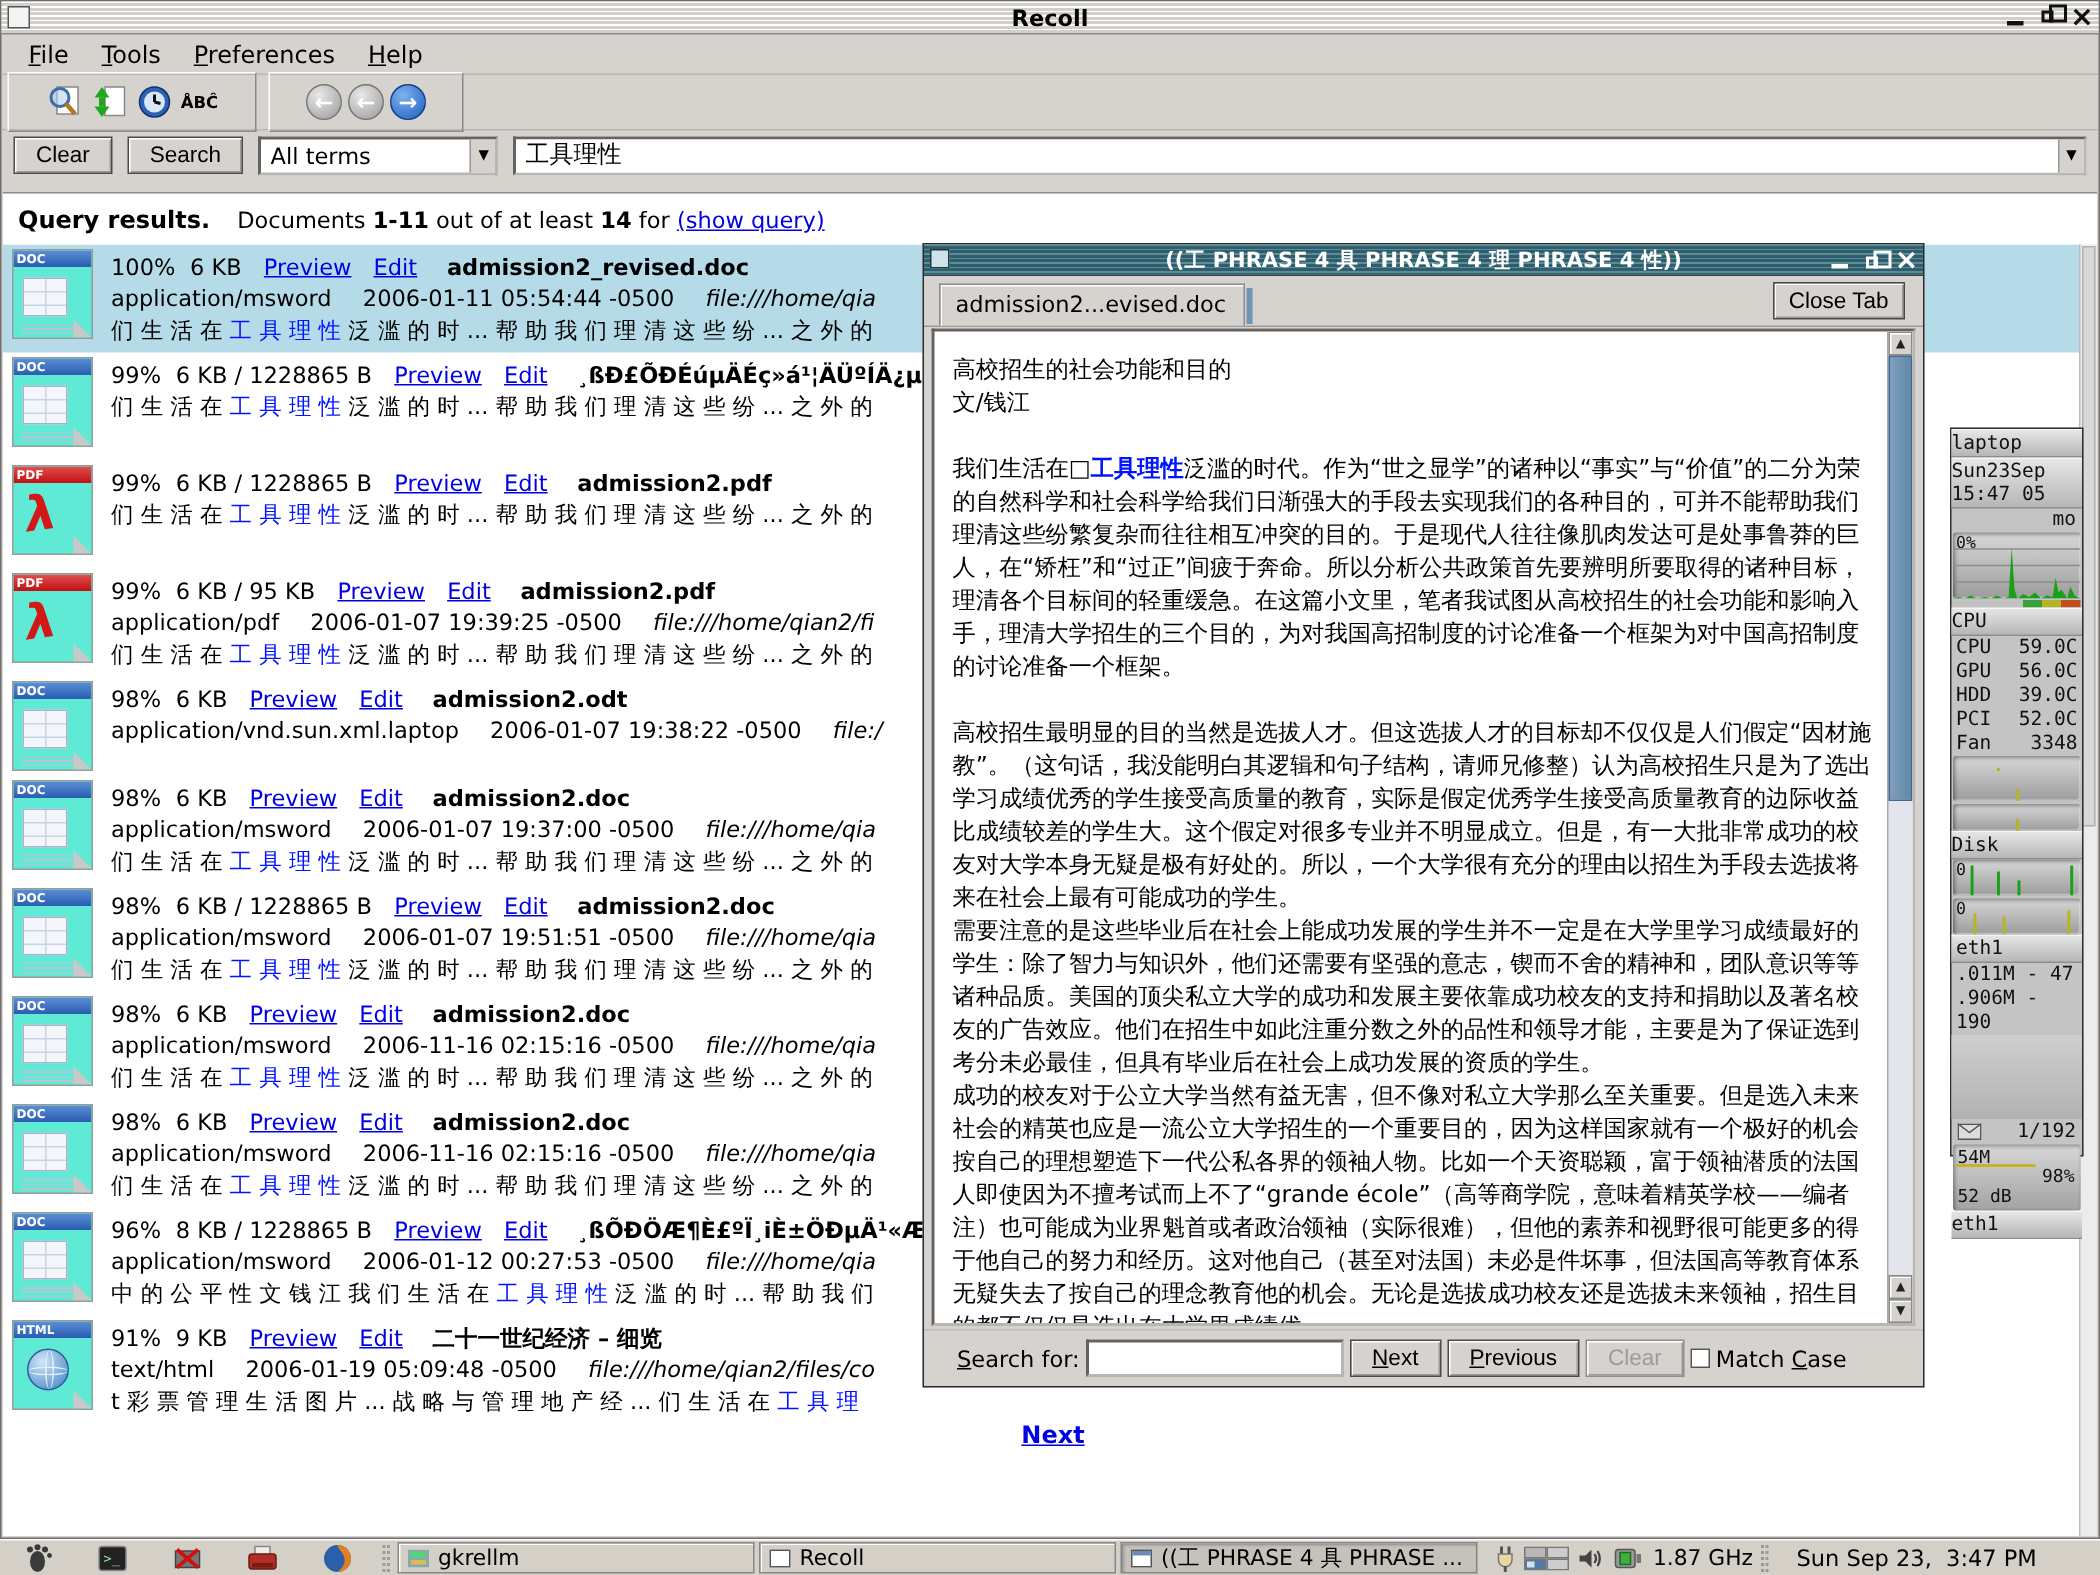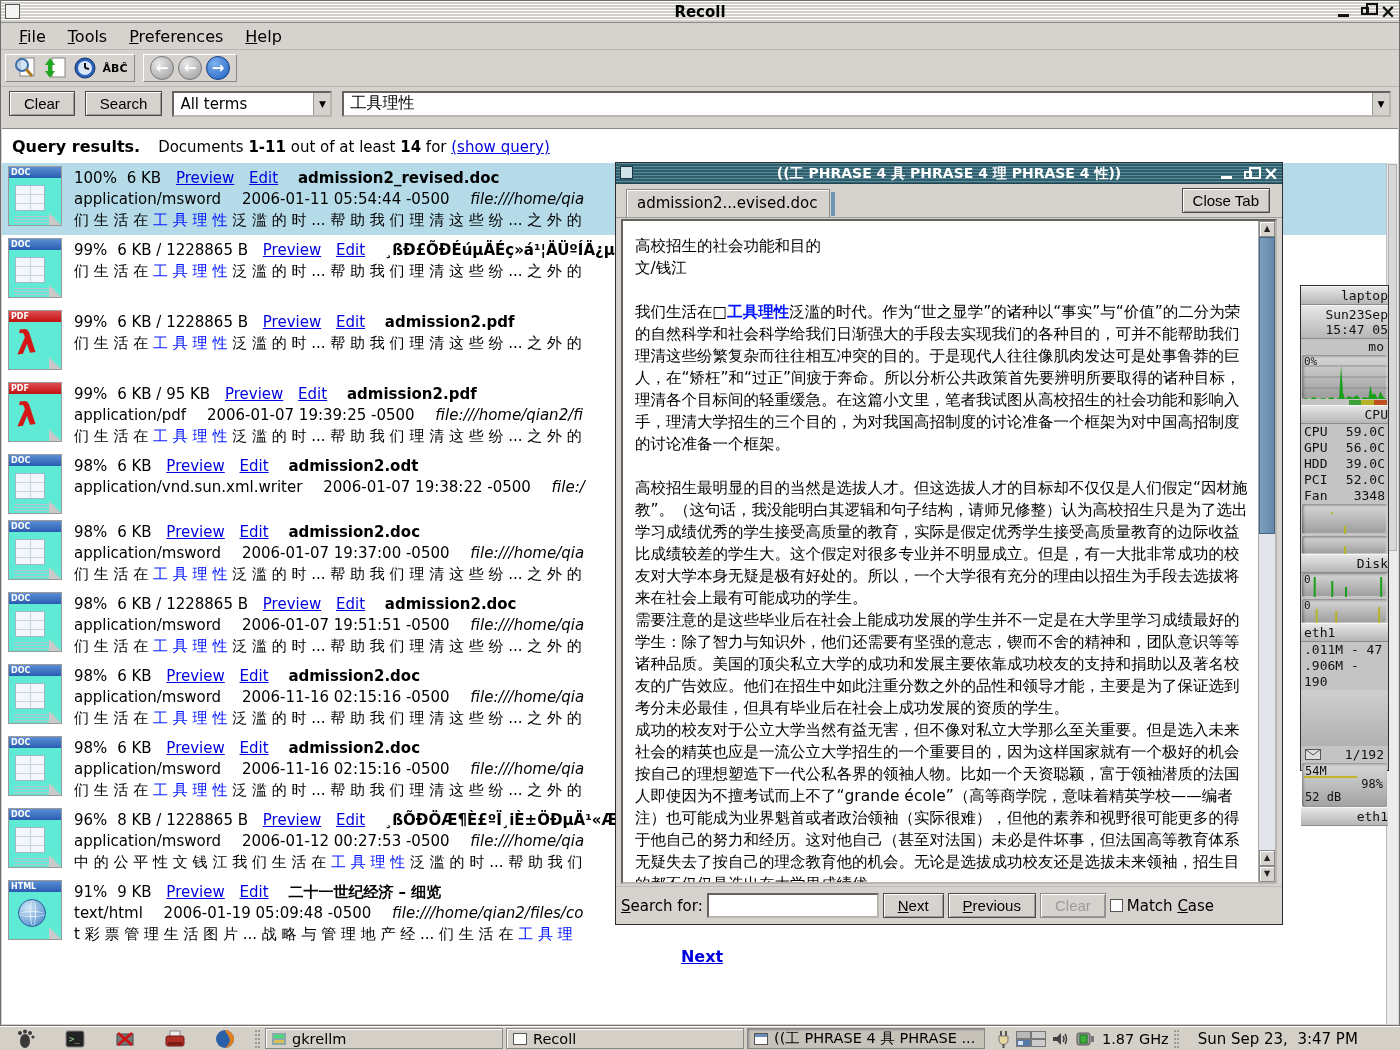--- a/index.html
+++ b/index.html
@@ -23,21 +23,21 @@
   .glyph-restore:before { content:""; position:absolute; left:3px; top:-6px; width:8px; height:8px; border:2px solid #111; }
   .glyph-close { position:absolute; left:1px; top:-3px; font-size:19px; font-weight:bold; color:#111; }
 
   .menubar { height:27px; display:flex; align-items:center; padding-left:8px; gap:2px;
     border-bottom:1px solid #b9b6b1; font-size:16px; }
   .menu-item { padding:2px 10px; display:inline-block; }
   .accel::first-letter { text-decoration:underline; }
 
   .toolbar { height:37px; display:flex; align-items:center; padding:3px 4px; gap:8px;
     border-bottom:1px solid #b9b6b1; }
-  .tool-group { display:flex; align-items:center; gap:4px; padding:2px 6px; height:28px;
+  .tool-group { display:flex; align-items:center; gap:4px; padding:2px 24px; height:40px;
     border-left:1px solid #fff; border-top:1px solid #fff;
     border-right:1px solid #8a8a8a; border-bottom:1px solid #8a8a8a; }
   .tool { width:26px; height:26px; display:flex; align-items:center; justify-content:center; }
   .nav-circle { width:24px; height:24px; border-radius:50%;
     background:radial-gradient(circle at 35% 30%, #e8e8e8, #9a9a9a); border:1px solid #777;
     color:#fff; font-weight:bold; text-align:center; line-height:22px; font-size:15px; }
   .nav-circle.blue { background:radial-gradient(circle at 35% 30%, #7db3f0, #1d5dc0); border-color:#123c80; }
 
   .searchrow { height:33px; display:flex; align-items:center; gap:10px; padding:2px 8px; }
   .push-btn { font-size:15px; padding:3px 14px; background:#d6d3ce; border:1px solid #4a4a4a;
@@ -134,30 +134,30 @@
 
   .pv-scrollbar { position:absolute; right:0; top:0; bottom:0; width:17px;
     background:#e4e4ec; border-left:1px solid #aaa; }
   .sb-btn { height:16px; background:#d6d3ce; border:1px solid #8a8a8a;
     box-shadow:inset 1px 1px 0 #fff; text-align:center; font-size:8px; line-height:14px; color:#222; }
   .sb-bottom { position:absolute; bottom:0; left:0; right:0; }
   .pv-thumb { position:absolute; left:0; right:0; top:16px; height:45%;
     background:linear-gradient(90deg,#7e9fbd,#6488aa); border:1px solid #45678a; }
 
   .findbar { position:absolute; left:0; right:0; bottom:0; height:38px; display:flex;
-    align-items:center; gap:4px; padding:0 5px; border-top:1px solid #bbb; font-size:15px; }
+    align-items:center; gap:4px; padding:0 22px; border-top:1px solid #bbb; font-size:15px; }
   .findbar input { width:172px; height:25px; border:2px inset #b9b6b1; font-size:14px; padding:0 4px; }
   .findbar .push-btn.disabled { color:#9c9c9c; border-color:#8d8d8d; }
   .checkbox { width:13px; height:13px; border:1px solid #555; background:#fff; display:inline-block; }
 
   
   #gkrellm { position:absolute; left:1300px; top:285px; width:89px; height:486px;
     background:#c4c4c4; border:1px solid #2e2e2e;
     font-family:"DejaVu Sans Mono", monospace; font-size:13px; color:#111; }
-  .gk-label { text-align:right; padding:1px 0; background:linear-gradient(#e6e6e6,#b6b6b6);
+  .gk-label { text-align:left; padding:1px 0; background:linear-gradient(#e6e6e6,#b6b6b6);
     border-top:1px solid #f6f6f6; border-bottom:1px solid #8c8c8c; }
   .gk-row { display:flex; justify-content:space-between; padding:0 3px; line-height:16px; }
   .gk-chart { position:relative; margin:0 1px; background:linear-gradient(#d8d8d8,#9c9c9c);
     box-shadow:inset 1px 1px 3px rgba(0,0,0,.45), inset -1px -1px 1px rgba(255,255,255,.6);
     border-radius:2px; }
   .gk-chart .chart-label { position:absolute; left:2px; top:0; font-size:11px; }
   .gk-chart svg { position:absolute; left:0; bottom:0; width:100%; height:100%; }
   .krell { height:5px; margin:1px 1px 0 1px;
     background:linear-gradient(90deg,#c2c2c2 0 55%, #3aa03a 55% 70%, #b6b32a 70% 85%, #c05020 85% 100%); }
   .gk-ticker { text-align:right; padding:0 4px; line-height:16px; }
@@ -363,21 +363,21 @@
     </div>
     <div class="result-text">
       <div class="line1">
         <span>98%</span>
         <span class="sep">6 KB</span>
         <a class="link sep" href="#">Preview</a>
         <a class="link sep" href="#">Edit</a>
         <b>admission2.odt</b>
       </div>
       <div class="line2">
-        <span>application/vnd.sun.xml.writer</span>
+        <span>application/vnd.sun.xml.laptop</span>
         <span>2006-01-07 19:38:22 -0500</span>
         <i>file:/</i>
       </div>
 
     </div>
   </div>
         <div class="result-row">
     <div class="file-icon doc">
       <span class="band">DOC</span>
       <span class="glyph-doc"></span>

